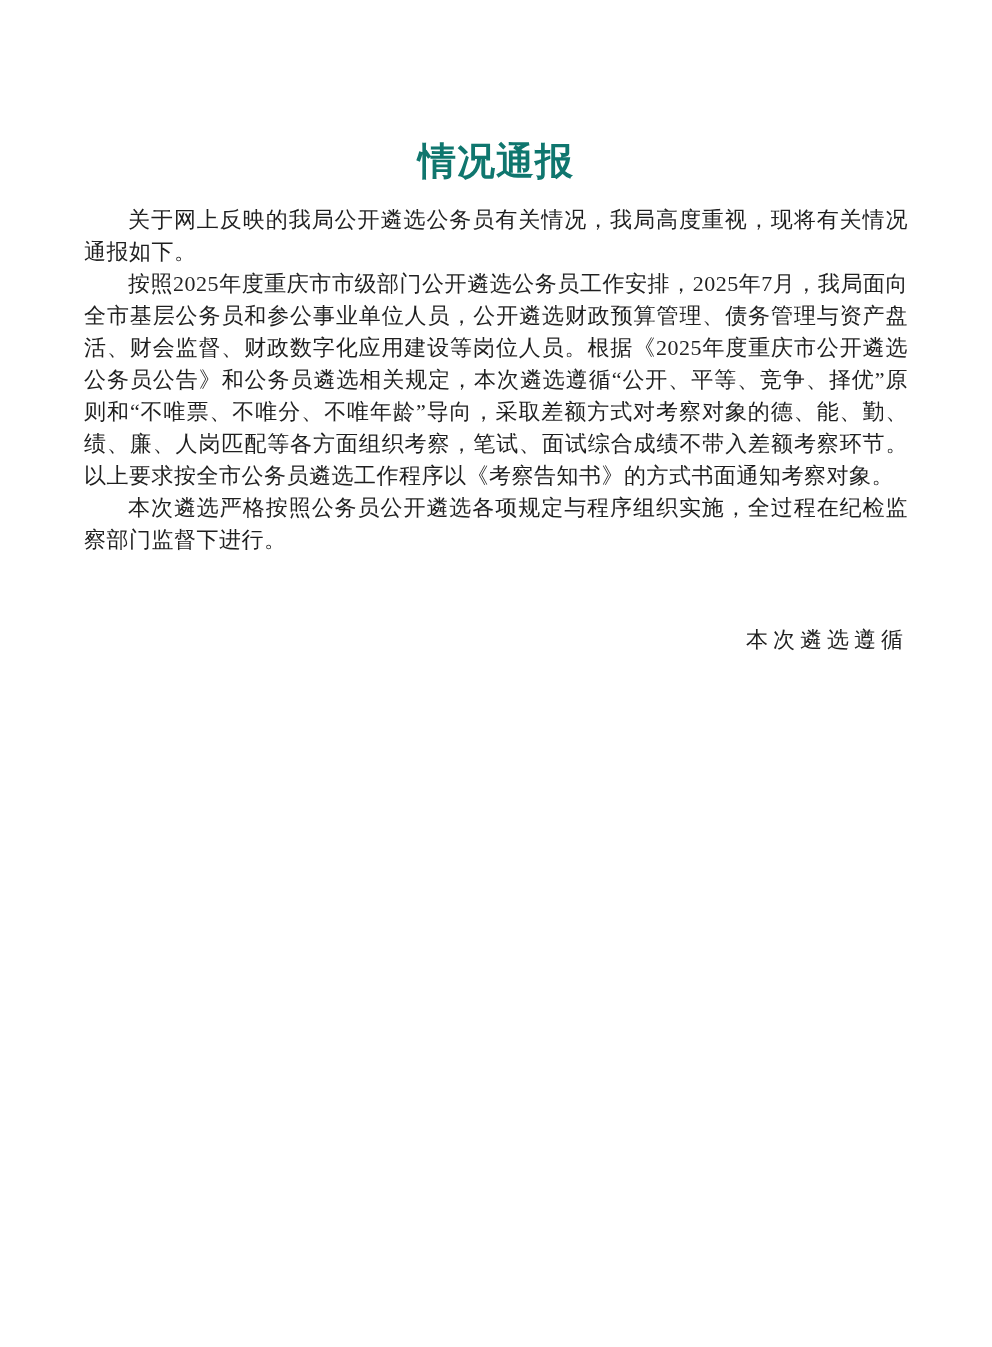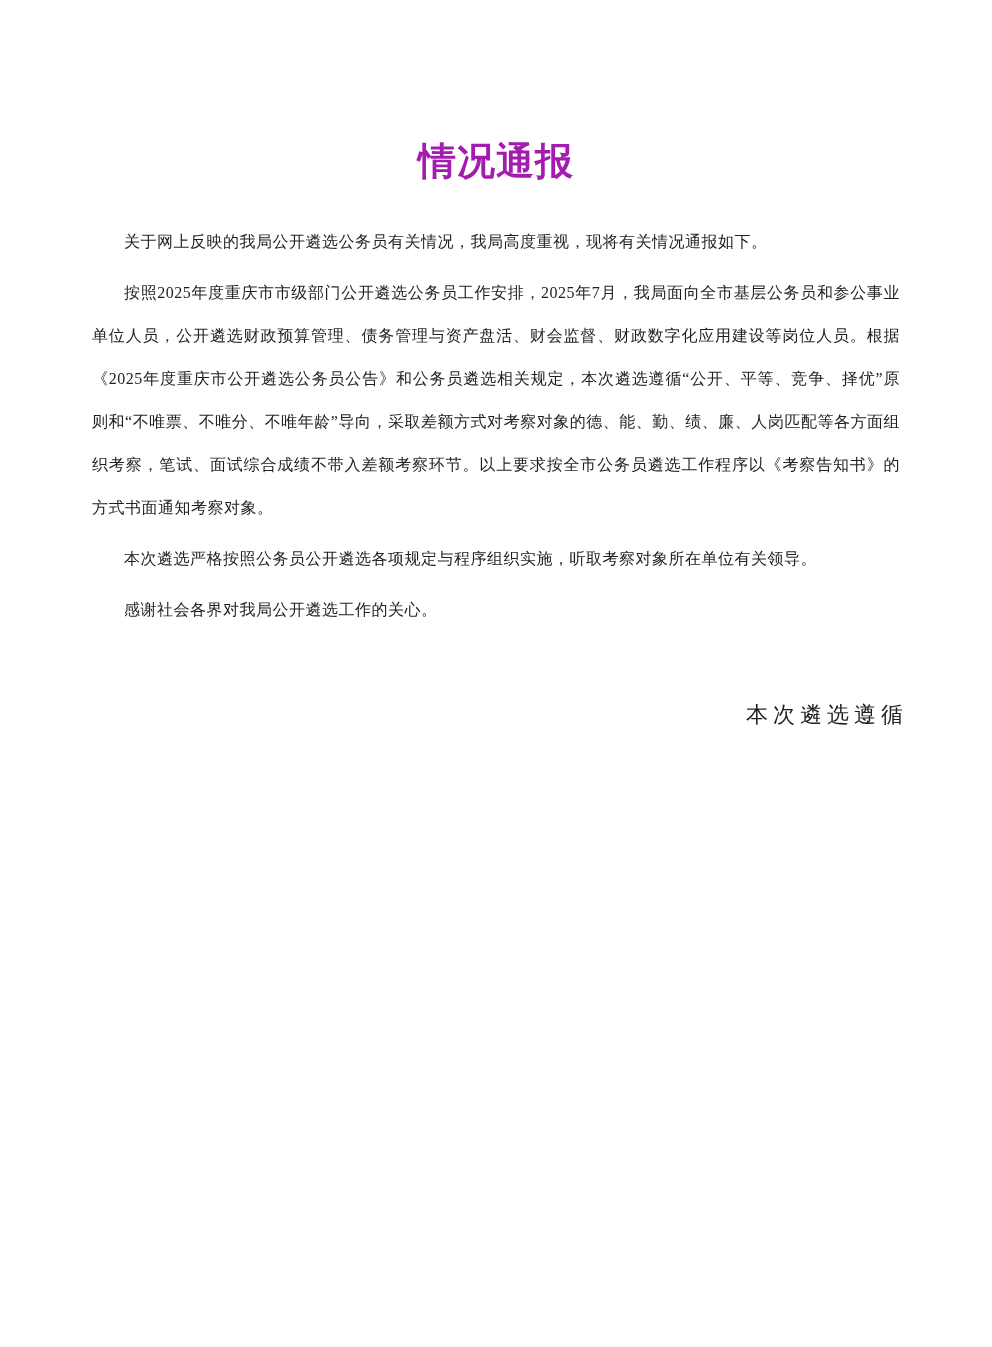--- a/index.html
+++ b/index.html
@@ -15,32 +15,32 @@
     color: #1f1f1f;
   }
   .page {
     box-sizing: border-box;
     width: 992px;
     height: 1347px;
     padding: 138px 84px 0 84px;
     background: #ffffff;
   }
   .doc-title {
-    margin: 0 0 36px 0;
+    margin: 0 0 20px 0;
     font-size: 38px;
     line-height: 46px;
     font-weight: bold;
     text-align: center;
-    color: #a21caf;
+    color: #0f766e;
     letter-spacing: 1px;
   }
   .doc-body p {
-    margin: 8px;
-    font-size: 16px;
-    line-height: 43px;
+    margin: 0;
+    font-size: 22px;
+    line-height: 32px;
     text-indent: 2em;
     text-align: justify;
     text-justify: inter-character;
     letter-spacing: 0.5px;
   }
   .signature-block {
     margin-top: 62px;
     text-align: right;
     font-size: 22px;
     line-height: 43px;
@@ -57,21 +57,20 @@
 </head>
 <body>
 
 <div class="page">
 
   <h1 class="doc-title">情况通报</h1>
 
   <div class="doc-body">
     <p>关于网上反映的我局公开遴选公务员有关情况，我局高度重视，现将有关情况通报如下。</p>
     <p>按照2025年度重庆市市级部门公开遴选公务员工作安排，2025年7月，我局面向全市基层公务员和参公事业单位人员，公开遴选财政预算管理、债务管理与资产盘活、财会监督、财政数字化应用建设等岗位人员。根据《2025年度重庆市公开遴选公务员公告》和公务员遴选相关规定，本次遴选遵循“公开、平等、竞争、择优”原则和“不唯票、不唯分、不唯年龄”导向，采取差额方式对考察对象的德、能、勤、绩、廉、人岗匹配等各方面组织考察，笔试、面试综合成绩不带入差额考察环节。以上要求按全市公务员遴选工作程序以《考察告知书》的方式书面通知考察对象。</p>
-    <p>本次遴选严格按照公务员公开遴选各项规定与程序组织实施，听取考察对象所在单位有关领导。</p>
-    <p>感谢社会各界对我局公开遴选工作的关心。</p>
+    <p>本次遴选严格按照公务员公开遴选各项规定与程序组织实施，全过程在纪检监察部门监督下进行。</p>
   </div>
 
   <div class="signature-block">
     <span class="org">本次遴选遵循</span>
   </div>
 
 </div>
 
 </body></html>

